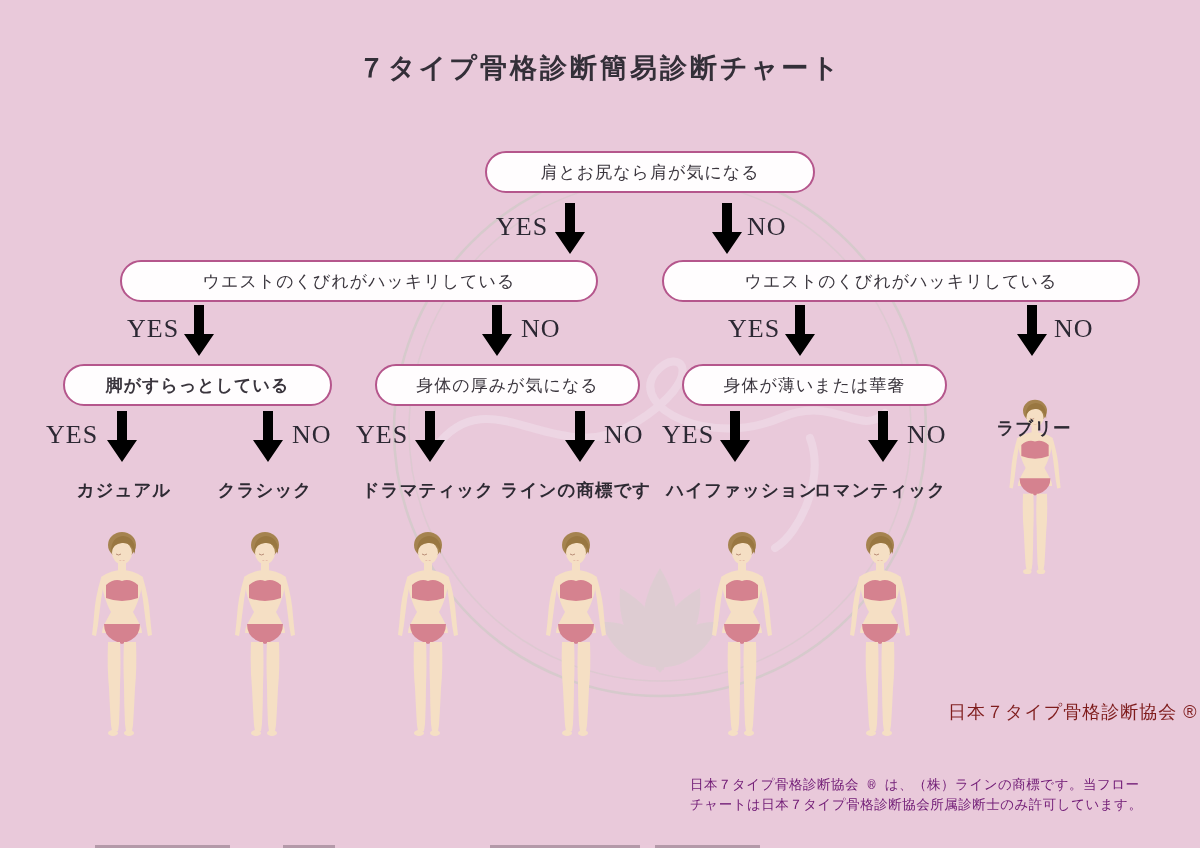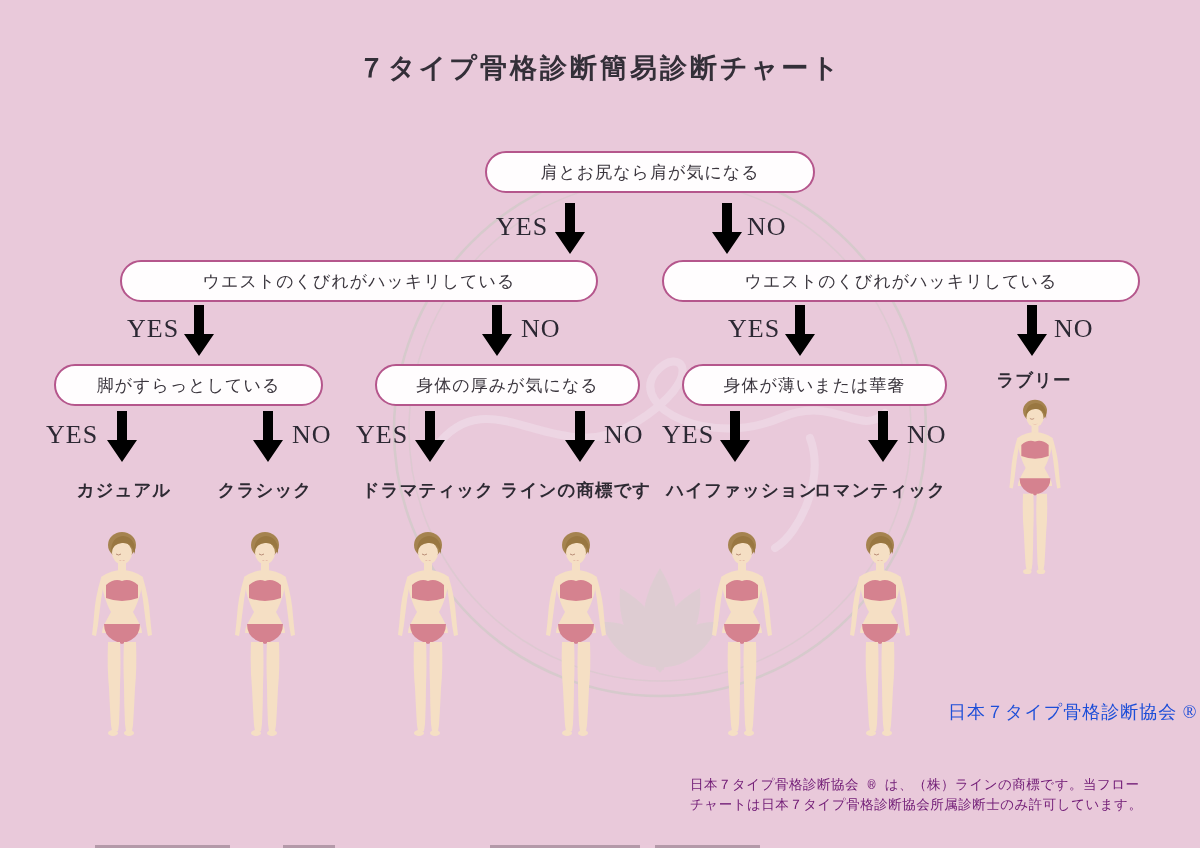--- a/index.html
+++ b/index.html
@@ -37,22 +37,22 @@
   .figure svg{display:block;width:100%;height:100%;}
   .figure.small{width:94px;height:180px;}
   .skin{fill:var(--skin,#f5dfc4);}
   .hair{fill:var(--hair,#a5834f);}
   .hair2{fill:var(--hair_dark,#997741);}
   .bikini{fill:var(--bikini,#d5828f);}
   .face-line{stroke:#b98d77;stroke-width:1;fill:none;}
   .lips{fill:#c76d6d;}
   .assoc{
     position:absolute;left:948px;top:700px;z-index:3;
-    font-family:Liberation Serif, serif;
-    font-size:18px;letter-spacing:1px;color:#1d4ed8;
+    font-family:Liberation Sans, sans-serif;
+    font-size:18px;letter-spacing:1px;color:#7f1d1d;
   }
   .footnote{
     position:absolute;left:690px;top:776px;width:490px;z-index:3;
     font-family:Liberation Mono, monospace;
     font-size:13.5px;line-height:1.45;letter-spacing:0.5px;color:#701a75;
   }
   .watermark{position:absolute;left:380px;top:118px;width:560px;height:620px;z-index:1;pointer-events:none;}
   .edge-mark{position:absolute;top:845px;height:3px;background:rgba(84,62,78,0.35);z-index:4;}
 </style>
 </head>
@@ -153,30 +153,30 @@
         <use href="#down-arrow"></use>
       </svg>
     </div>
   <div class="arrow no" style="left:1014px;top:304px;">
       <svg>
         <use href="#down-arrow"></use>
       </svg>
     </div>
   <span class="yn" style="left:1054px;top:314px;">NO</span>
 
-  <div class="qbox" style="left:54px;top:364px;width:269px;">
+  <div class="qbox" style="left:63px;top:364px;width:269px;font-weight:bold;">
     <span>脚がすらっとしている</span>
   </div>
   <div class="qbox" style="left:375px;top:364px;width:265px;">
     <span>身体の厚みが気になる</span>
   </div>
   <div class="qbox" style="left:682px;top:364px;width:265px;">
     <span>身体が薄いまたは華奢</span>
   </div>
-  <div class="result lovely" style="left:1034px;">ラブリー</div>
+  <div class="result lovely" style="left:1034px;margin-top:48px;">ラブリー</div>
 
   <span class="yn" style="left:46px;top:420px;">YES</span>
   <div class="arrow yes" style="left:104px;top:410px;">
       <svg>
         <use href="#down-arrow"></use>
       </svg>
     </div>
   <div class="arrow no" style="left:250px;top:410px;">
       <svg>
         <use href="#down-arrow"></use>

